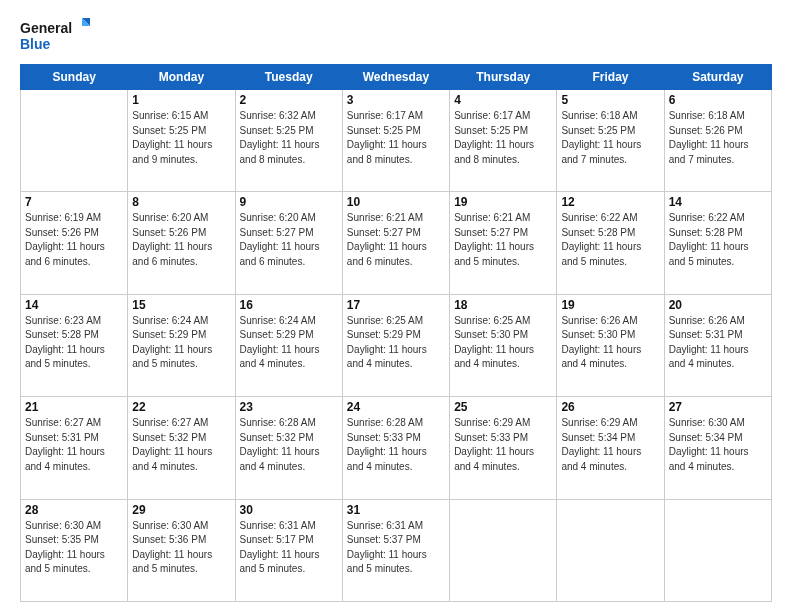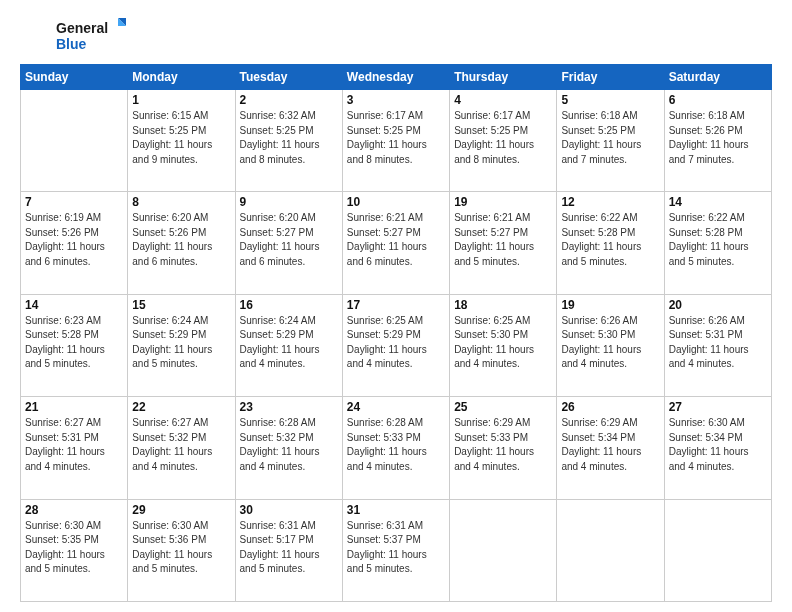--- a/index.html
+++ b/index.html
@@ -15,21 +15,20 @@
       height: 612px;
       padding: 16px 20px 10px 20px;
       display: flex;
       flex-direction: column;
     }
     .header {
       display: flex;
       justify-content: space-between;
       align-items: flex-start;
       margin-bottom: 8px;
-      margin-left: 36px;
     }
     .logo {
       display: flex;
       align-items: center;
       gap: 2px;
     }
     .title-block {
       text-align: right;
     }
     .month-title {
@@ -50,21 +49,21 @@
       width: 100%;
       table-layout: fixed;
     }
     .calendar th {
       background-color: #1565c0;
       color: #fff;
       font-size: 12px;
       font-weight: bold;
       padding: 5px 4px;
       border: 1px solid #1565c0;
-      text-align: left;
+      text-align: center;
     }
     .calendar td {
       border: 1px solid #ccc;
       vertical-align: top;
       padding: 3px 4px;
       font-size: 9.5px;
       color: #333;
       height: 88px;
     }
     .day-num {

